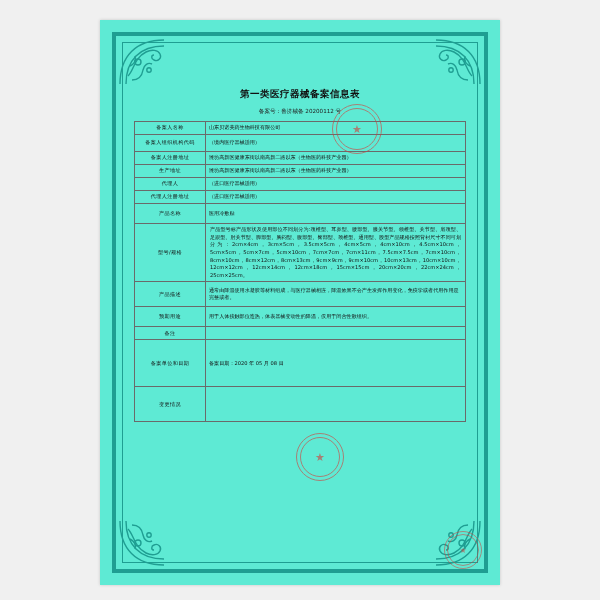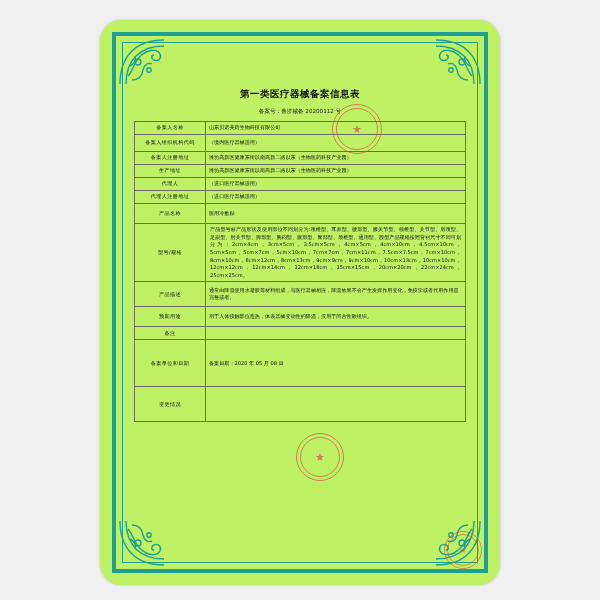--- a/index.html
+++ b/index.html
@@ -6,23 +6,22 @@
   body{
     width:600px;height:600px;
     background:#f0f0f0;
     font-family:"Liberation Sans","DejaVu Sans",sans-serif;
     overflow:hidden;
   }
   .page{
     position:absolute;
     left:100px;top:20px;
     width:400px;height:565px;
-    background:#bef264;
+    background:#5eead4;
     box-shadow:0 0 3px rgba(0,0,0,.18);
-    border-radius:21px;
   }
   
   .frame-outer{
     position:absolute;left:12px;top:12px;right:12px;bottom:12px;
     border:4px solid #1f9e92;
   }
   .frame-inner{
     position:absolute;left:22px;top:22px;right:22px;bottom:22px;
     border:1px solid #1f9e92;
   }

